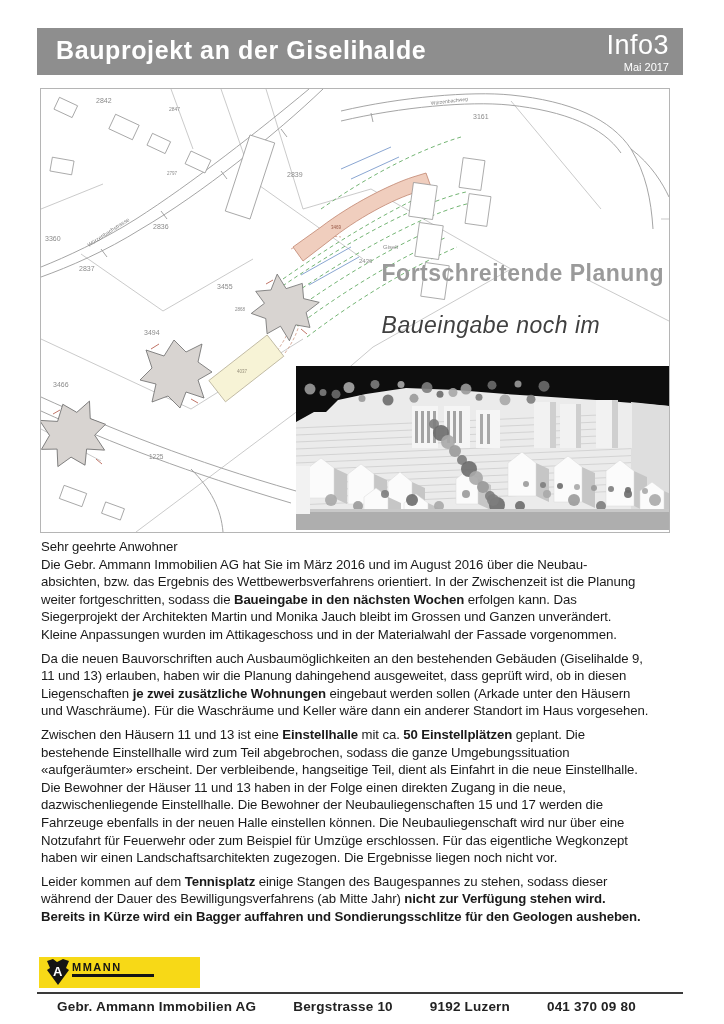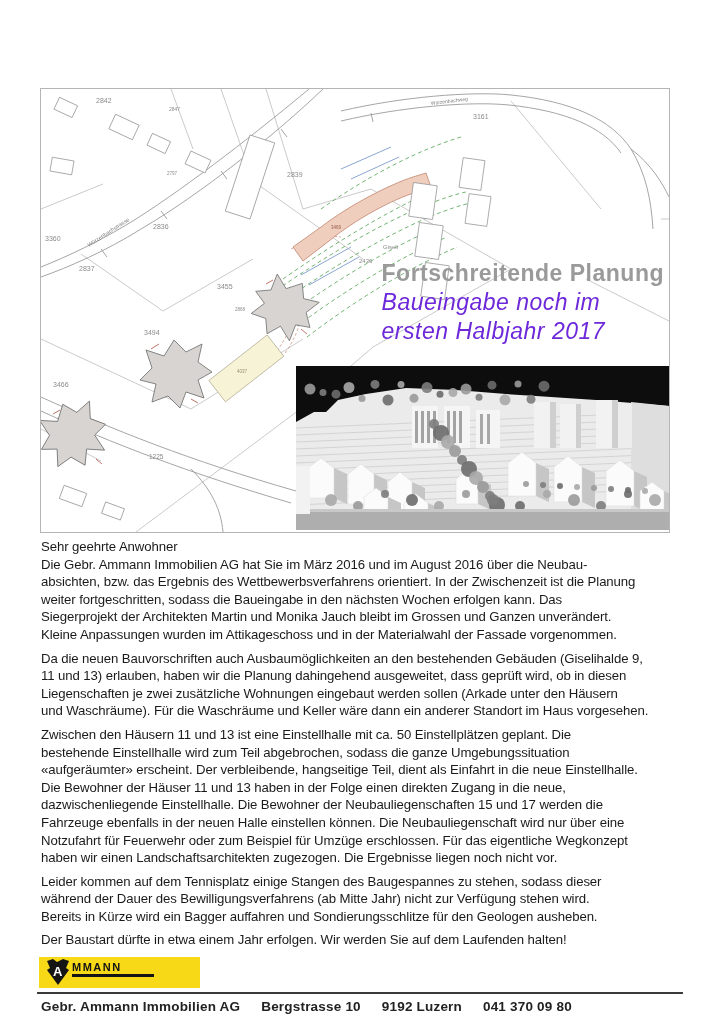--- a/index.html
+++ b/index.html
@@ -8,39 +8,44 @@
   
   .header{position:absolute;left:37px;top:28px;width:646px;height:47px;background:#8e8e8e;}
   .header .title{position:absolute;left:19px;top:8px;font-size:25px;letter-spacing:.6px;color:#fff;font-weight:bold;}
   .header .issue{position:absolute;right:14px;top:2px;font-size:27px;letter-spacing:.5px;color:#fff;}
   .header .date{position:absolute;right:14px;top:33px;font-size:11px;color:#fff;}
   
   .map{position:absolute;left:40px;top:88px;width:628px;height:443px;background:#fff;border:1px solid #b5b5b5;}
   .map svg.plan{position:absolute;left:0;top:0;}
   .overlay{position:absolute;right:5px;top:170px;text-align:left;line-height:29px;}
   .overlay .l1{font-size:23px;font-weight:bold;letter-spacing:.5px;color:#9a9a9a;}
-  .overlay .l2{font-size:23px;font-style:italic;color:#6d28d9;letter-spacing:.5px;}
+  .overlay .l2{font-size:23px;font-style:italic;color:#404040;letter-spacing:.5px;margin-top:23px;}
   .photo{position:absolute;left:255px;top:277px;width:373px;height:164px;}
   
   .bodytext{position:absolute;left:41px;top:538px;width:632px;font-size:13.2px;line-height:17.6px;letter-spacing:-.1px;}
   .greeting{margin:0 0 0 0;}
   .para{margin:0 0 6px 0;white-space:nowrap;}
-  .para span.b{font-weight:normal;}
+  .para span.b{font-weight:bold;}
   
   .logo{position:absolute;left:39px;top:957px;width:161px;height:31px;}
   .footrule{position:absolute;left:37px;top:992px;width:646px;height:2px;background:#3a3a3a;}
   .footer{position:absolute;left:41px;top:999px;font-size:13.5px;font-weight:bold;letter-spacing:.2px;color:#222;}
-  .footer span{margin-right:17px;}
+  .footer span{margin-right:17px;margin-left:16px;}
   .footer span:last-child{margin-right:0;}
 </style>
 </head>
 <body>
 
 <div class="page">
 
+  <div class="header">
+    <div class="title">Bauprojekt an der Giselihalde</div>
+    <div class="issue">Info3</div>
+    <div class="date">Mai 2017</div>
+  </div>
 
   <div class="map">
     <svg class="plan" width="628" height="443" viewBox="0 0 628 443">
 
       <g stroke="#b3b3b3" stroke-width="0.7" fill="none">
         <path d="M0,120 L62,95"></path>
         <path d="M40,165 L122,222 L212,170"></path>
         <path d="M0,250 L150,320 L262,250"></path>
         <path d="M95,443 L262,318 L332,258 L470,180"></path>
         <path d="M330,100 L470,180"></path>
@@ -285,21 +290,20 @@
       <rect x="0" y="100" width="14" height="48" fill="#f2f2f2"></rect>
     </svg>
   </div>
 
   <div class="bodytext">
     <p class="greeting">Sehr geehrte Anwohner</p>
     <p class="para"><span>Die Gebr. Ammann Immobilien AG hat Sie im März 2016 und im August 2016 über die Neubau-</span><br><span>absichten, bzw. das Ergebnis des Wettbewerbsverfahrens orientiert. In der Zwischenzeit ist die Planung</span><br><span>weiter fortgeschritten, sodass die </span><span class="b">Baueingabe in den nächsten Wochen</span><span> erfolgen kann. Das</span><br><span>Siegerprojekt der Architekten Martin und Monika Jauch bleibt im Grossen und Ganzen unverändert.</span><br><span>Kleine Anpassungen wurden im Attikageschoss und in der Materialwahl der Fassade vorgenommen.</span></p>
     <p class="para"><span>Da die neuen Bauvorschriften auch Ausbaumöglichkeiten an den bestehenden Gebäuden (Giselihalde 9,</span><br><span>11 und 13) erlauben, haben wir die Planung dahingehend ausgeweitet, dass geprüft wird, ob in diesen</span><br><span>Liegenschaften </span><span class="b">je zwei zusätzliche Wohnungen</span><span> eingebaut werden sollen (Arkade unter den Häusern</span><br><span>und Waschräume). Für die Waschräume und Keller wäre dann ein anderer Standort im Haus vorgesehen.</span></p>
     <p class="para"><span>Zwischen den Häusern 11 und 13 ist eine </span><span class="b">Einstellhalle</span><span> mit ca. </span><span class="b">50 Einstellplätzen</span><span> geplant. Die</span><br><span>bestehende Einstellhalle wird zum Teil abgebrochen, sodass die ganze Umgebungssituation</span><br><span>«aufgeräumter» erscheint. Der verbleibende, hangseitige Teil, dient als Einfahrt in die neue Einstellhalle.</span><br><span>Die Bewohner der Häuser 11 und 13 haben in der Folge einen direkten Zugang in die neue,</span><br><span>dazwischenliegende Einstellhalle. Die Bewohner der Neubauliegenschaften 15 und 17 werden die</span><br><span>Fahrzeuge ebenfalls in der neuen Halle einstellen können. Die Neubauliegenschaft wird nur über eine</span><br><span>Notzufahrt für Feuerwehr oder zum Beispiel für Umzüge erschlossen. Für das eigentliche Wegkonzept</span><br><span>haben wir einen Landschaftsarchitekten zugezogen. Die Ergebnisse liegen noch nicht vor.</span></p>
     <p class="para"><span>Leider kommen auf dem </span><span class="b">Tennisplatz</span><span> einige Stangen des Baugespannes zu stehen, sodass dieser</span><br><span>während der Dauer des Bewilligungsverfahrens (ab Mitte Jahr)  </span><span class="b">nicht zur Verfügung stehen wird.</span><br><span class="b">Bereits in Kürze wird ein Bagger auffahren und Sondierungsschlitze für den Geologen ausheben.</span></p>
-    <p class="para"><span>Der </span><span class="b">Baustart</span><span> dürfte in etwa </span><span class="b">einem Jahr</span><span> erfolgen.  Wir werden Sie auf dem Laufenden halten!</span></p>
   </div>
 
   <svg class="logo" width="161" height="31" viewBox="0 0 161 31">
     <rect x="0" y="0" width="161" height="31" fill="#f7d917"></rect>
     <polygon points="8,4 14,2 18,5 24,2 30,4 27,11 30,13 19,28 8,13 11,11" fill="#141414"></polygon>
     <text x="14" y="19" font-size="13" font-weight="bold" fill="#ffffff" font-family="&quot;Liberation Sans&quot;, sans-serif">A</text>
     <text x="33" y="14" font-size="11" font-weight="bold" letter-spacing="1.5" fill="#141414" font-family="&quot;Liberation Sans&quot;, sans-serif">MMANN</text>
     <rect x="33" y="17" width="82" height="3" fill="#141414"></rect>
   </svg>
 

